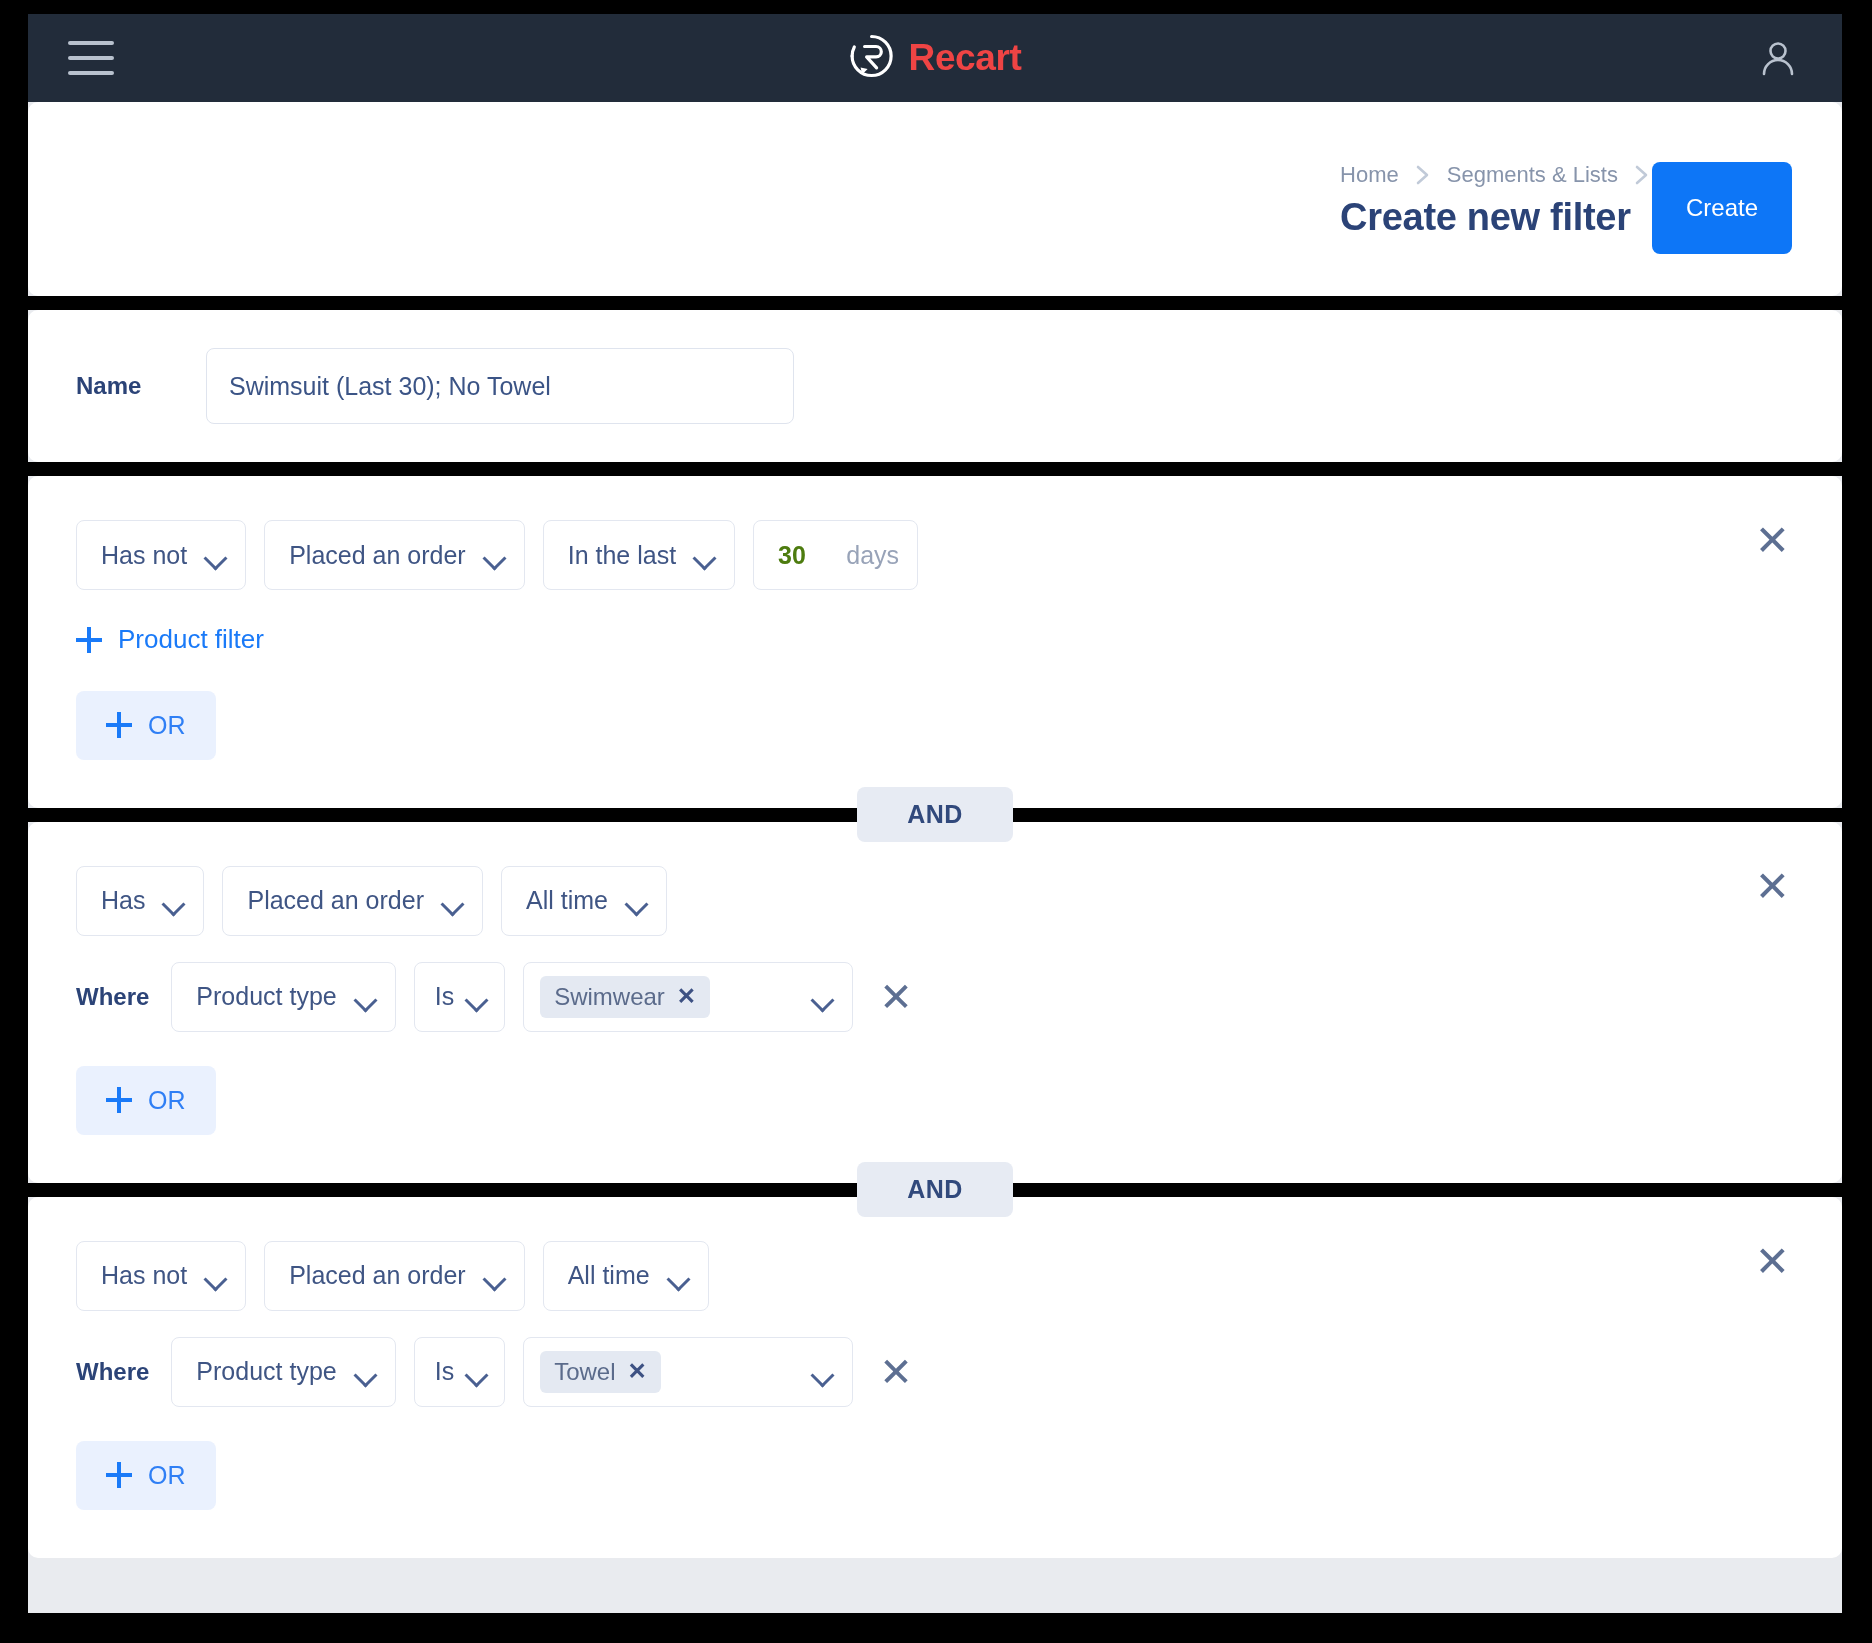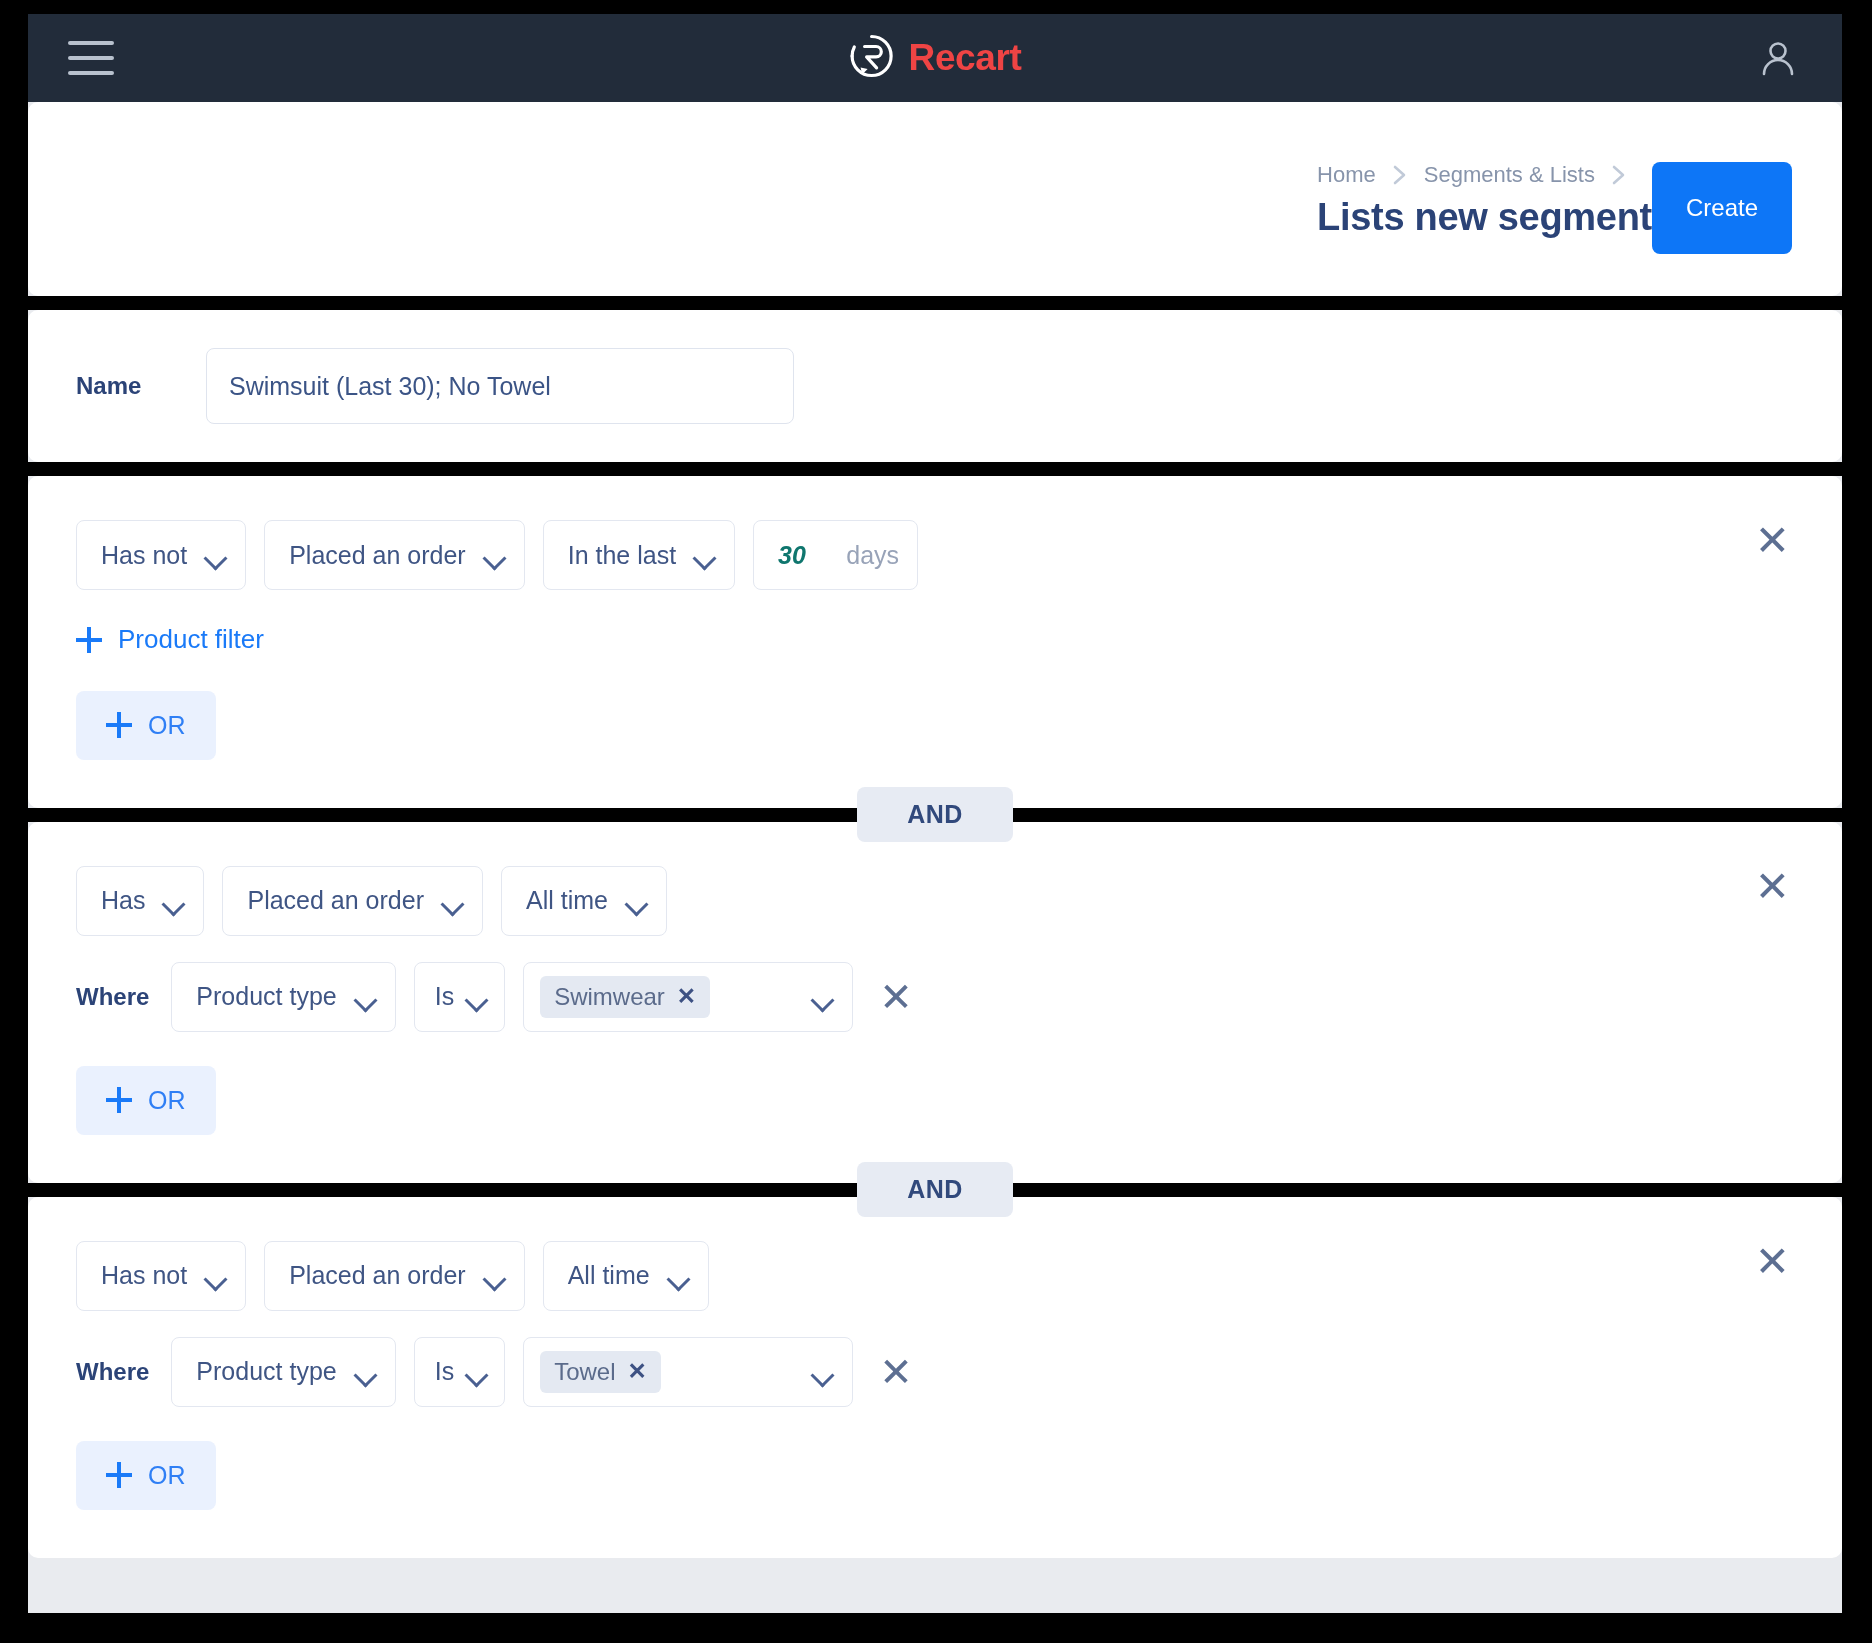--- a/index.html
+++ b/index.html
@@ -142,21 +142,21 @@
     border-bottom: 3px solid #4a6091;
     transform: rotate(45deg);
   }
 
   .numeric {
     display:inline-flex; align-items:center; justify-content:space-between;
     border: 1px solid #e3e7f0; border-radius: 8px; background:#fff;
     height: 70px; width: 165px; padding: 0 18px 0 24px;
     font-size: 25px;
   }
-  .numeric .val { color: #0f766e; font-weight: 600; font-style: italic; }
+  .numeric .val { color: #4d7c0f; font-weight: 600; }
   .numeric .unit { color: #98a3b8; }
 
   .where-label {
     font-size: 24px; font-weight: 700; color: #2b4377;
     margin-right: 4px;
   }
 
   .tag-select {
     display: inline-flex; align-items: center;
     justify-content: space-between;
@@ -263,21 +263,21 @@
                 <path d="M5 5l9 8-9 8" stroke="#c1cad8" stroke-width="2.6" stroke-linecap="round" stroke-linejoin="round"></path>
               </svg>
           </span>
           <a>Segments &amp; Lists</a>
           <span class="crumb-sep">
             <svg width="20" height="26" viewBox="0 0 20 26" fill="none">
                 <path d="M5 5l9 8-9 8" stroke="#c1cad8" stroke-width="2.6" stroke-linecap="round" stroke-linejoin="round"></path>
               </svg>
           </span>
         </div>
-        <div class="page-title">Lists new segment</div>
+        <div class="page-title">Create new filter</div>
       </div>
       <button class="btn-create">Create</button>
     </div>
 
     <div class="gutter"></div>
 
     <div class="card name-card">
       <div class="name-label">Name</div>
       <input class="name-input" type="text" value="Swimsuit (Last 30); No Towel" style="">
     </div>

